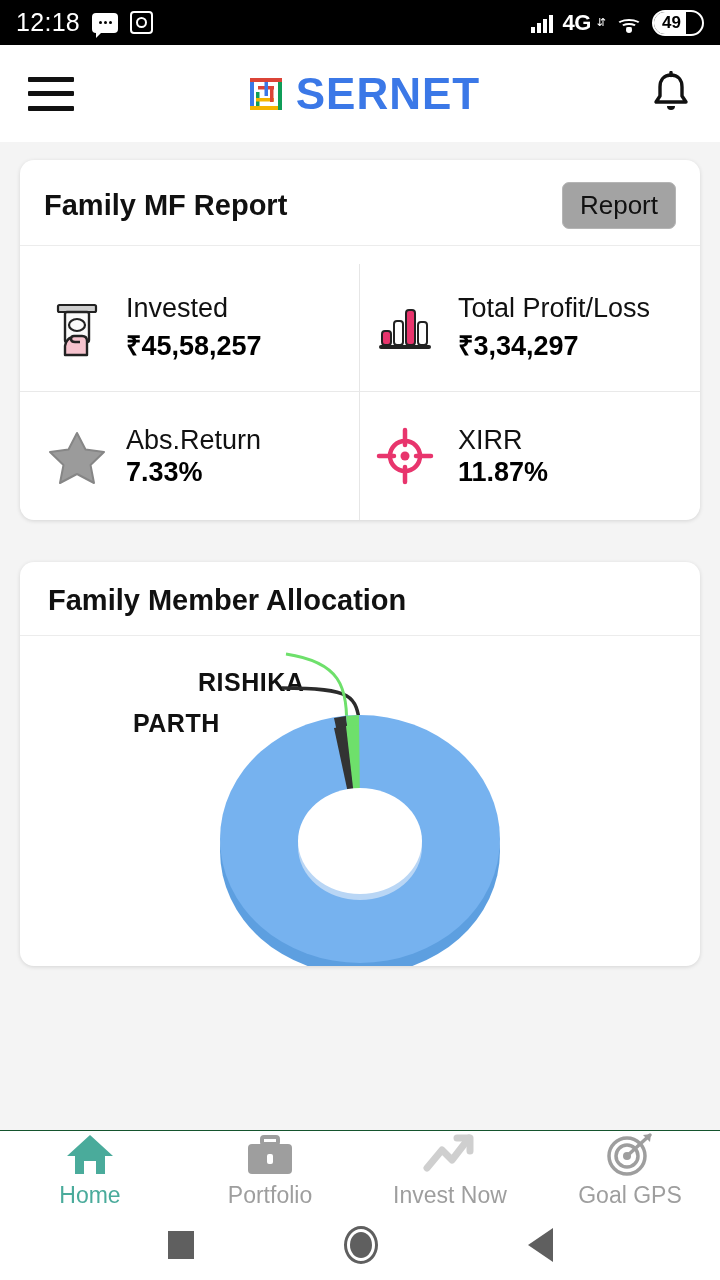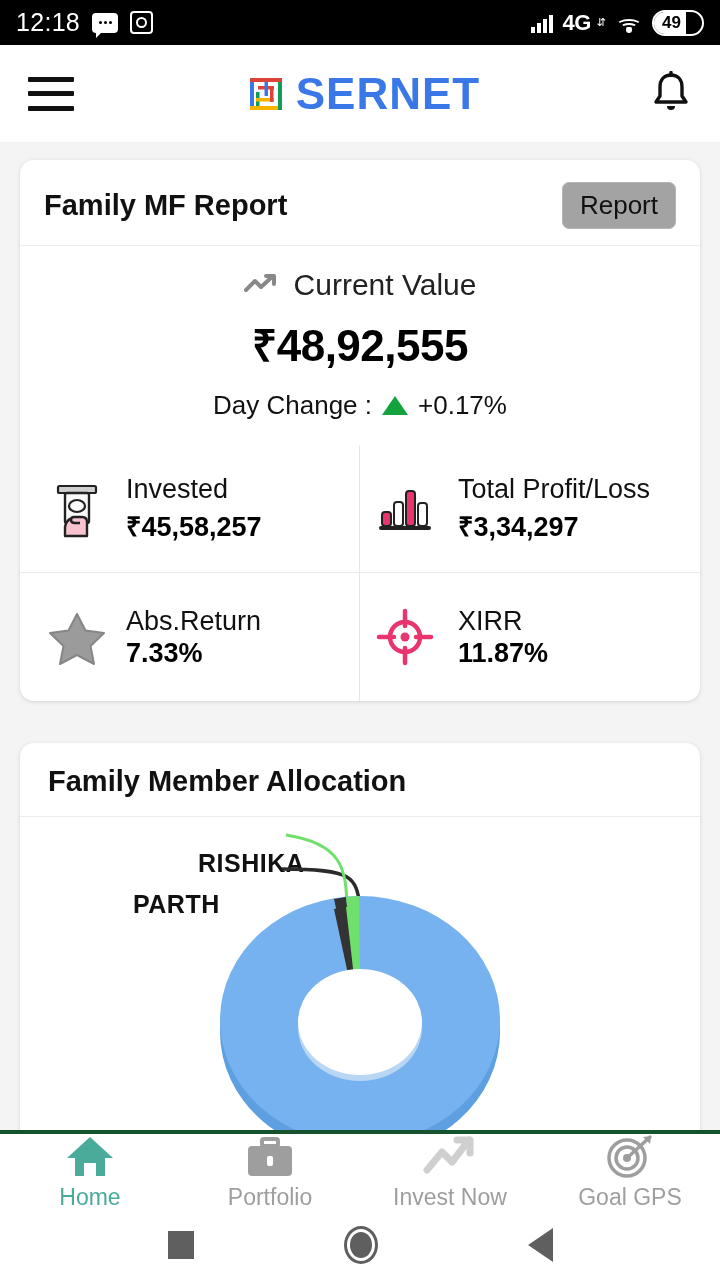--- a/index.html
+++ b/index.html
@@ -115,21 +115,21 @@
   .lbl-rishika,.lbl-parth{
     position:absolute;font-size:25px;font-weight:700;color:#111;letter-spacing:.5px;
   }
   .lbl-rishika{ left:178px;top:32px;}
   .lbl-parth{ left:113px;top:73px;}
 
   
   .bottomnav{
     position:absolute;left:0;right:0;bottom:70px;height:80px;background:#fff;
     display:flex;align-items:center;justify-content:space-around;
-    border-top:4px solid #14532d;
+    border-top:1px solid #14532d;
   }
   .nav-item{ display:flex;flex-direction:column;align-items:center;gap:6px;width:144px;cursor:pointer;}
   .nav-ico{ height:44px;display:flex;align-items:flex-end;justify-content:center;}
   .nav-label{ font-size:23px;color:#9e9e9e;}
   .nav-item.active .nav-label{ color:#4aab9b;}
 
   
   .androidnav{
     position:absolute;left:0;right:0;bottom:0;height:70px;background:#fff;
     display:flex;align-items:center;justify-content:center;gap:150px;
@@ -210,37 +210,20 @@
 </div>
 
 <div class="scroll">
 
   <div class="card">
     <div class="card-head">
       <span class="card-title">Family MF Report</span>
       <button class="report-btn">Report</button>
     </div>
 
-    <div class="cv-wrap">
-      <div class="cv-label">
-        <span class="trend-ico">
-          <svg width="36" height="22" viewBox="0 0 36 22">
-            <path d="M2 17 L11 8 L17 14 L29 3" fill="none" stroke="#888" stroke-width="4" stroke-linecap="round" stroke-linejoin="round"></path>
-            <path d="M22 3 L30 3 L30 11" fill="none" stroke="#888" stroke-width="4" stroke-linecap="round" stroke-linejoin="round"></path>
-          </svg>
-        </span>
-        <span>Current Value</span>
-      </div>
-      <div class="cv-amount">₹48,92,555</div>
-      <div class="cv-day">
-        <span>Day Change :</span>
-        <span class="tri-up"></span>
-        <span>+0.17%</span>
-      </div>
-    </div>
 
     <div class="stat-grid">
 
       <div class="stat-cell br stat-row-top">
         <span class="stat-ico">
           <svg width="62" height="62" viewBox="0 0 62 62">
             <rect x="12" y="8" width="38" height="7" rx="1.5" fill="#cfcfcf" stroke="#222" stroke-width="2.2"></rect>
             <rect x="19" y="15" width="24" height="30" rx="2" fill="#fafafa" stroke="#222" stroke-width="2.4"></rect>
             <ellipse cx="31" cy="28" rx="8" ry="6" fill="none" stroke="#222" stroke-width="2.2"></ellipse>
             <path d="M26 40 q-6 2 -7 9 l0 9 l22 0 l0 -14 q0 -5 -5 -5 l-8 0 q-3 0 -3 3 q0 3 4 3 l5 0" fill="#f6c3ce" stroke="#222" stroke-width="2.4" stroke-linejoin="round"></path>

